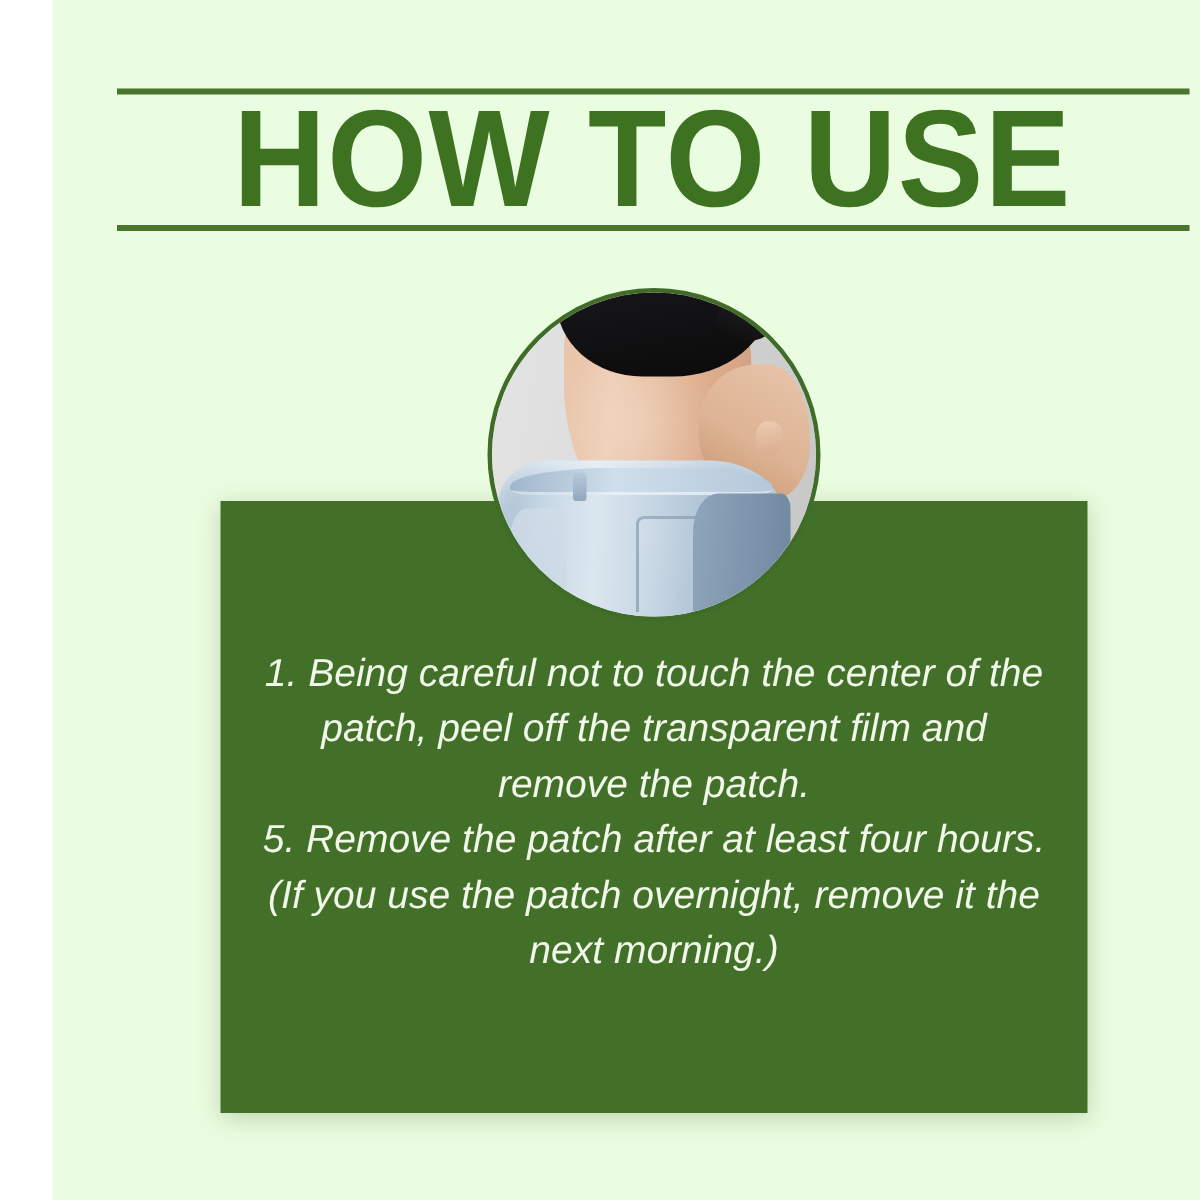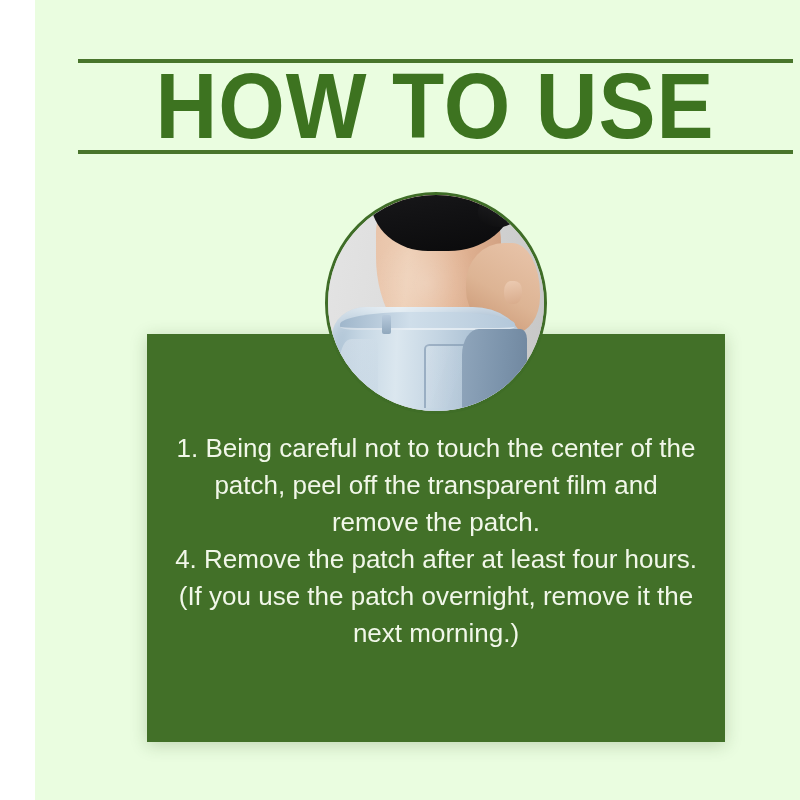--- a/index.html
+++ b/index.html
@@ -192,20 +192,21 @@
     width: 578px;
     height: 408px;
     background: #427028;
     box-shadow: 0 3px 16px rgba(40,70,20,.22);
     z-index: 2;
     box-sizing: border-box;
     display: flex;
     flex-direction: column;
     justify-content: flex-start;
     padding: 96px 26px 0 26px;
+    font-style: italic;
   }
   .steps {
     color: #f1f7e9;
     font-family: "Liberation Sans", sans-serif;
     font-size: 26px;
     line-height: 37px;
     text-align: center;
     font-weight: 400;
   }
   .step { margin: 0; padding: 0; }
@@ -234,17 +235,17 @@
         <div class="jeans-fold"></div>
         <div class="jeans-pocket"></div>
       </div>
       <div class="jeans-right"></div>
     </div>
   </div>
 
   <div class="panel">
     <div class="steps">
       <p class="step">1. Being careful not to touch the center of the patch, peel off the transparent film and remove the patch.</p>
-      <p class="step">4. Remove the patch after at least four hours. (If you use the patch overnight, remove it the next morning.)</p>
+      <p class="step">5. Remove the patch after at least four hours. (If you use the patch overnight, remove it the next morning.)</p>
     </div>
   </div>
 
 </div>
 
 </body></html>

